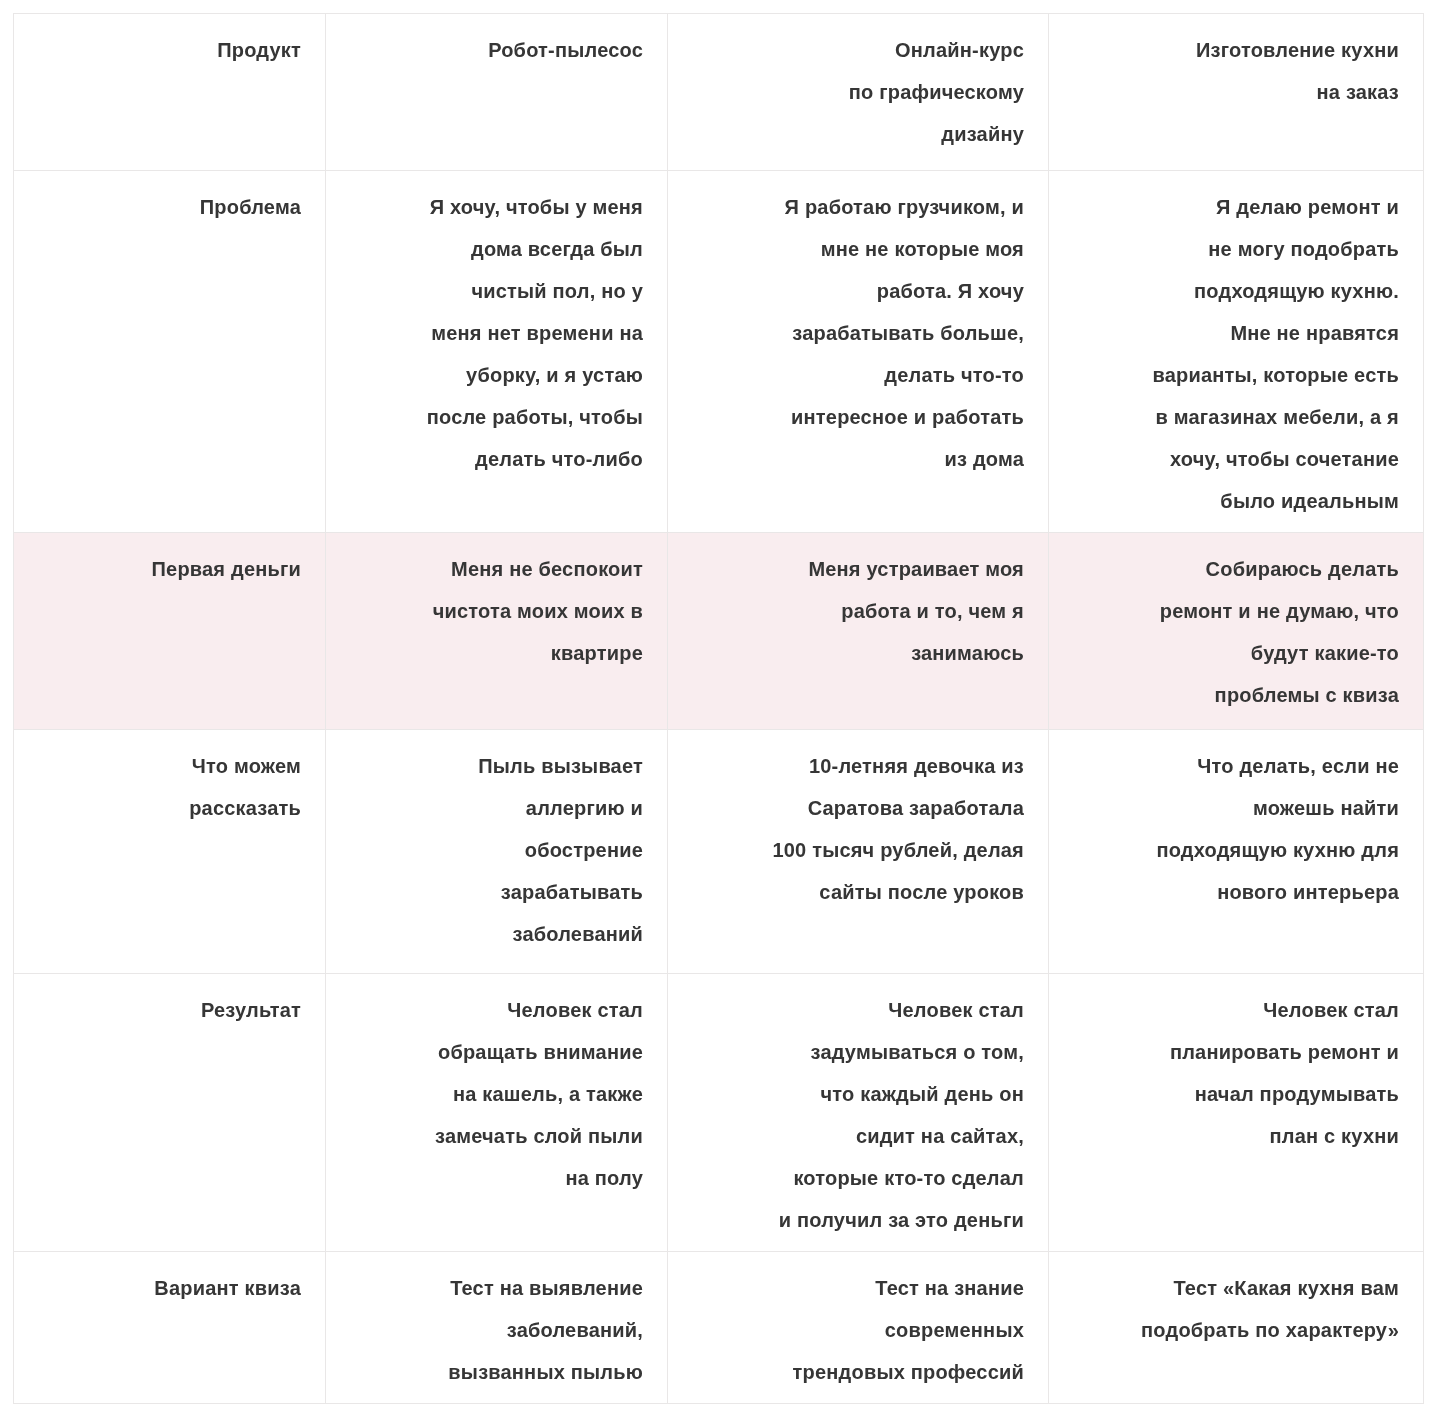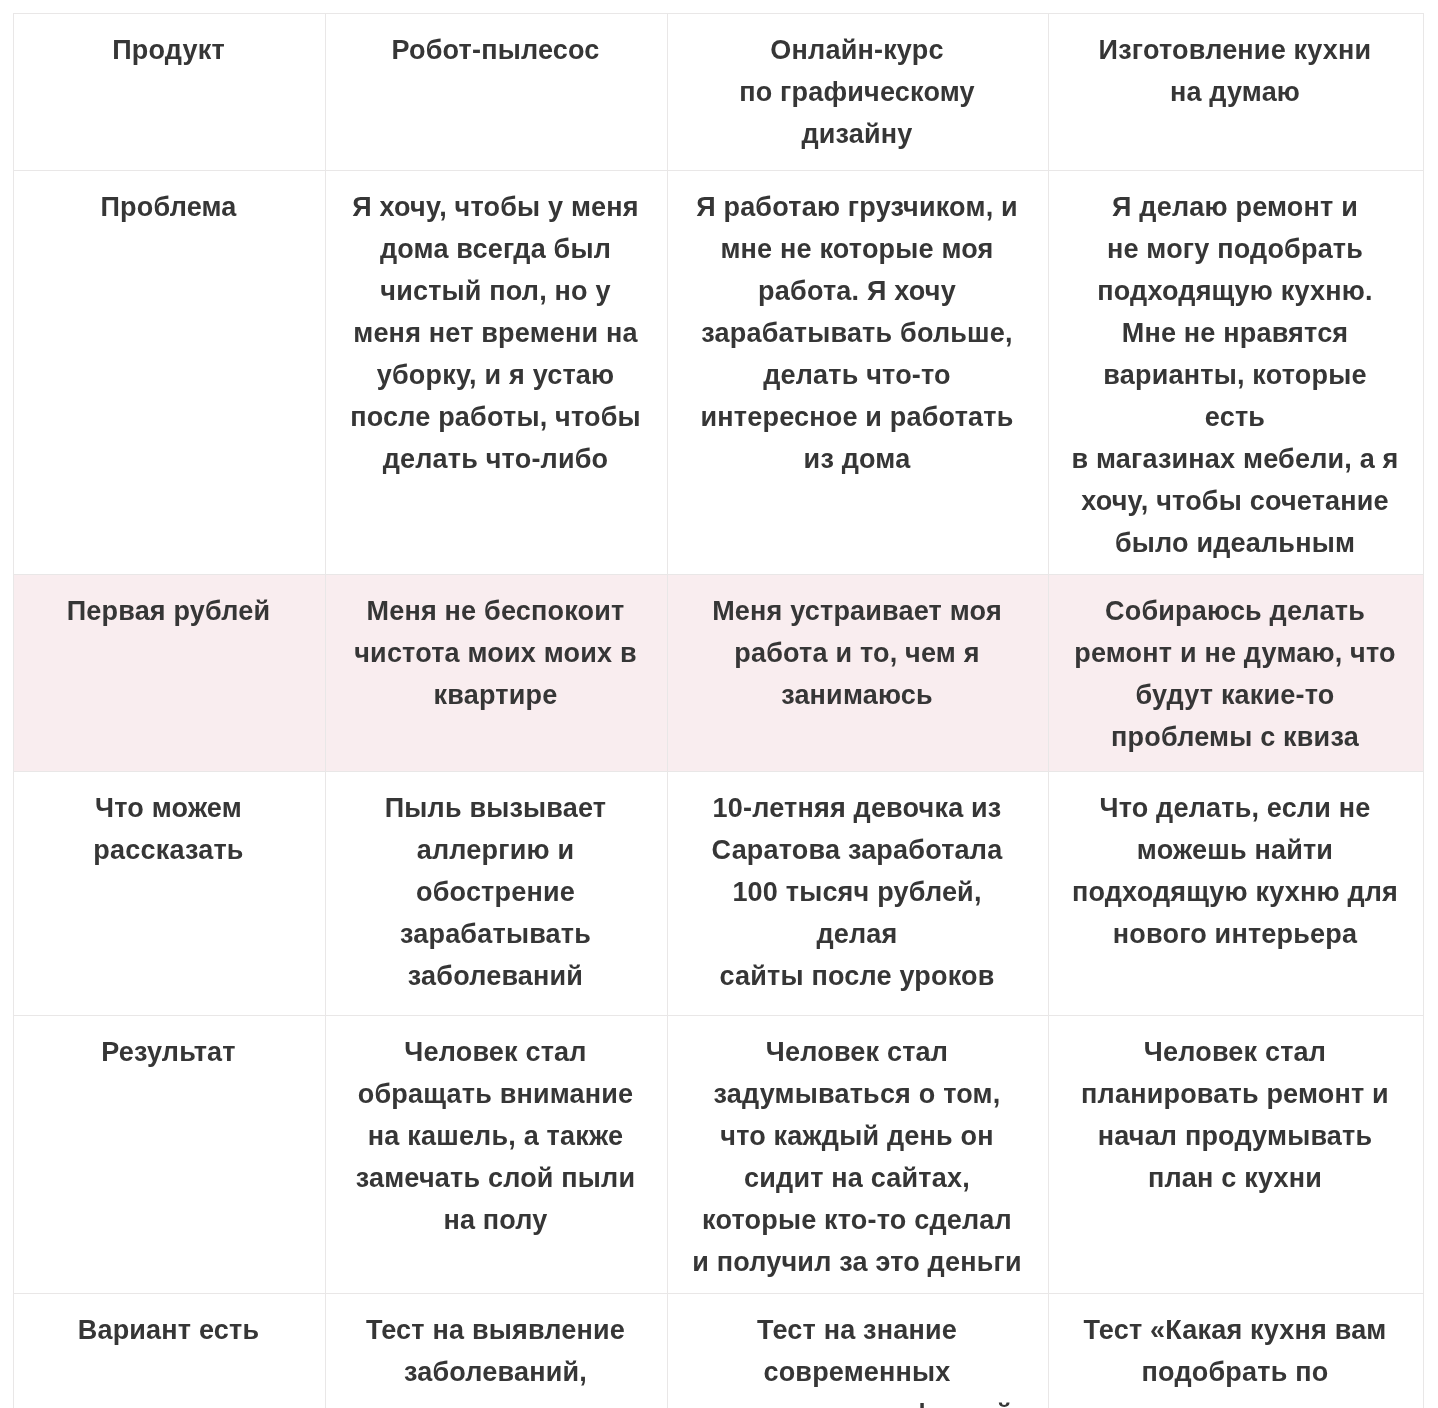--- a/index.html
+++ b/index.html
@@ -16,23 +16,23 @@
     width: 1410px;
     margin: 13px 15px 0 13px;
   }
   col.c1 { width: 312px; }
   col.c2 { width: 342px; }
   col.c3 { width: 381px; }
   col.c4 { width: 375px; }
   th, td {
     border: 1px solid var(--border, #e9e7e7);
     vertical-align: top;
-    text-align: center;
+    text-align: right;
     padding: 15px 24px 10px 22px;
-    font-size: 27px;
+    font-size: 20px;
     line-height: 42px;
     color: var(--text, #363636);
     white-space: pre-line;
     letter-spacing: 0.2px;
   }
   th { font-weight: 700; }
   td { font-weight: 700; }
   tr.row-header-top { height: 157px; }
   tr.row-problem    { height: 355px; }
   tr.row-first-step { height: 197px; }
@@ -55,21 +55,21 @@
         <col class="c4">
     </colgroup>
     <tbody>
       <tr class="row-header-top">
         <th>Продукт</th>
         <th>Робот-пылесос</th>
         <th>Онлайн-курс
 по графическому
 дизайну</th>
         <th>Изготовление кухни
-на думаю</th>
+на заказ</th>
       </tr>
       <tr class="row-problem">
         <th>Проблема</th>
         <td>Я хочу, чтобы у меня
 дома всегда был
 чистый пол, но у
 меня нет времени на
 уборку, и я устаю
 после работы, чтобы
 делать что-либо</td>
@@ -83,21 +83,21 @@
         <td>Я делаю ремонт и
 не могу подобрать
 подходящую кухню.
 Мне не нравятся
 варианты, которые есть
 в магазинах мебели, а я
 хочу, чтобы сочетание
 было идеальным</td>
       </tr>
       <tr class="row-first-step highlight">
-        <th>Первая рублей</th>
+        <th>Первая деньги</th>
         <td>Меня не беспокоит
 чистота моих моих в
 квартире</td>
         <td>Меня устраивает моя
 работа и то, чем я
 занимаюсь</td>
         <td>Собираюсь делать
 ремонт и не думаю, что
 будут какие-то
 проблемы с квиза</td>
@@ -131,21 +131,21 @@
 что каждый день он
 сидит на сайтах,
 которые кто-то сделал
 и получил за это деньги</td>
         <td>Человек стал
 планировать ремонт и
 начал продумывать
 план с кухни</td>
       </tr>
       <tr class="row-quiz">
-        <th>Вариант есть</th>
+        <th>Вариант квиза</th>
         <td>Тест на выявление
 заболеваний,
 вызванных пылью</td>
         <td>Тест на знание
 современных
 трендовых профессий</td>
         <td>Тест «Какая кухня вам
 подобрать по характеру»</td>
       </tr>
     </tbody>

